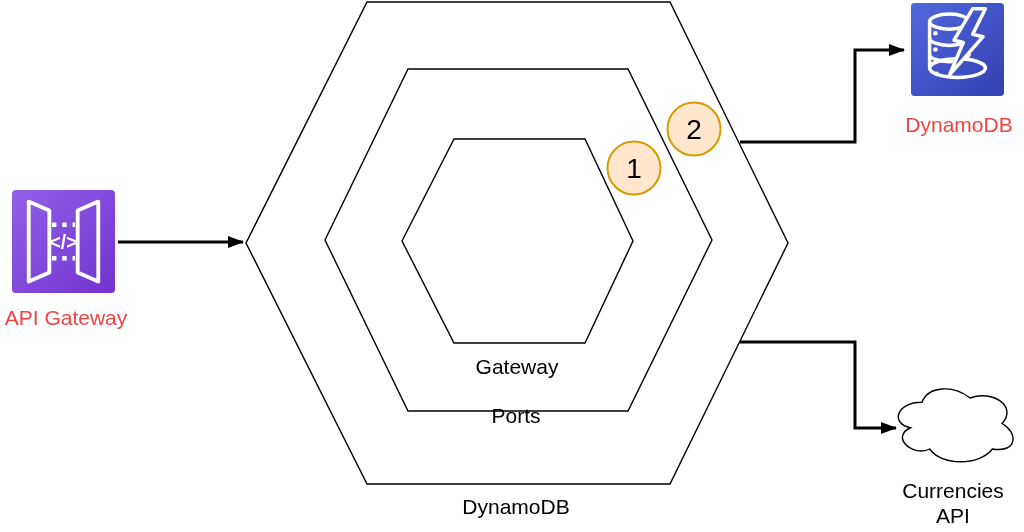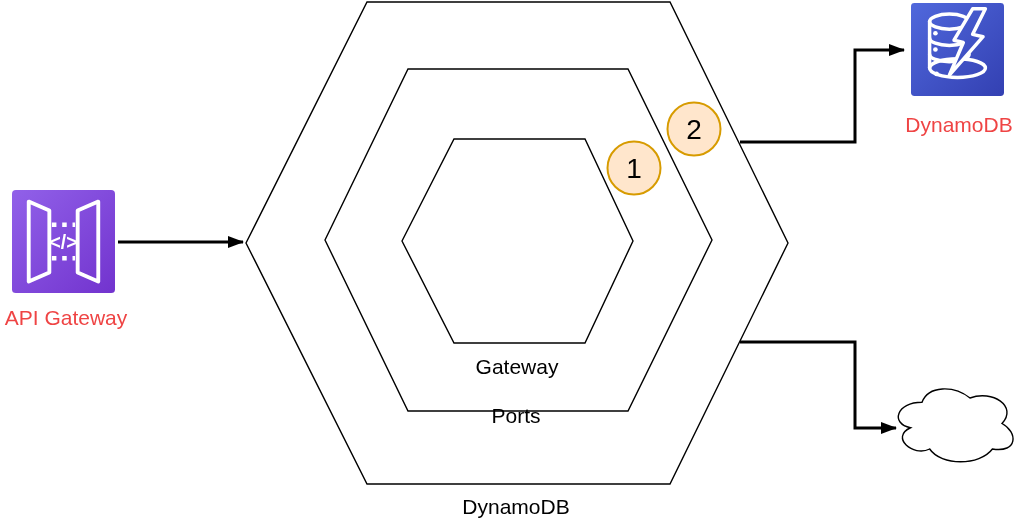--- a/index.html
+++ b/index.html
@@ -98,15 +98,17 @@
 
   <div class="label aws-label" style="left:959px;top:124px;">DynamoDB</div>
 
   <div class="label" style="left:517px;top:366px;">Gateway</div>
 
   <div class="label" style="left:516px;top:415px;">Ports</div>
 
   <div class="label" style="left:516px;top:506px;">DynamoDB</div>
 
   <div class="label" style="left:953px;top:503px;">
+    <div>Currencies</div>
+    <div>API</div>
   </div>
 
 </div>
 
 </body></html>

